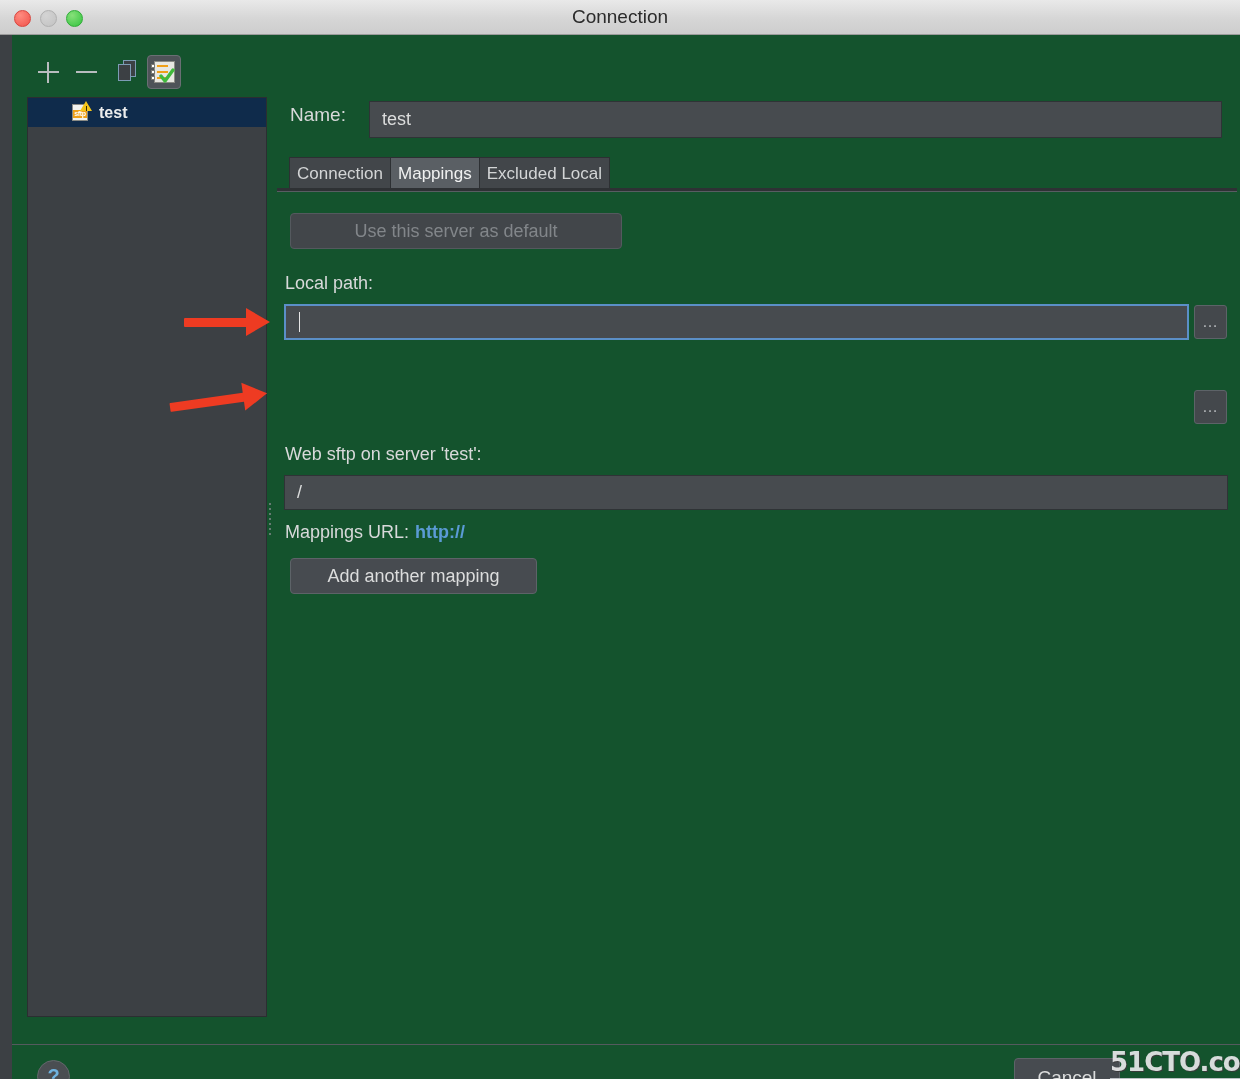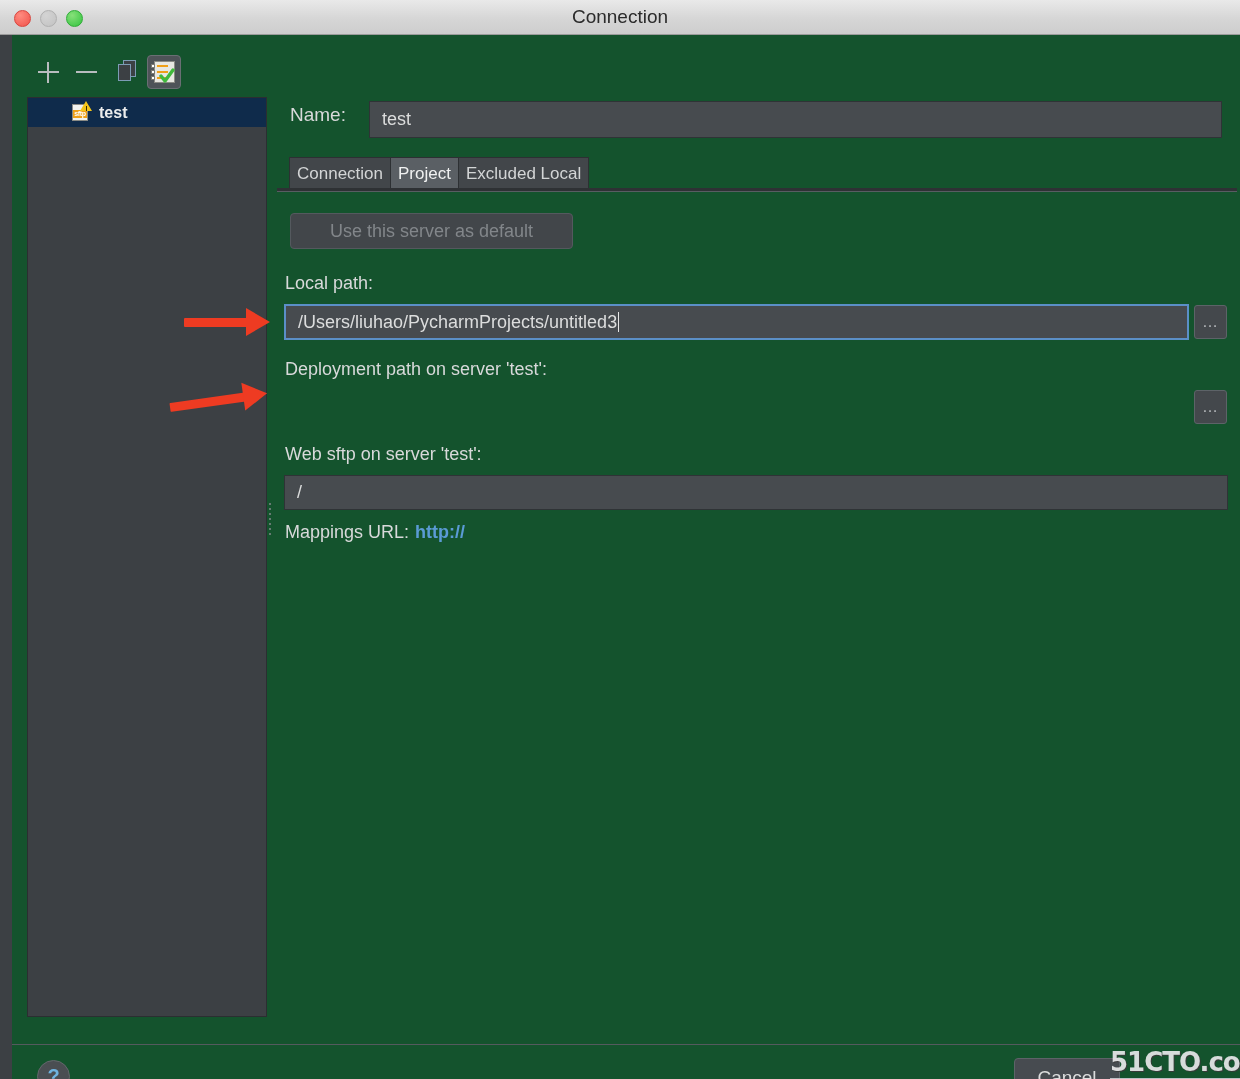--- a/index.html
+++ b/index.html
@@ -297,21 +297,21 @@
     border: 1px solid #5d6368;
     border-radius: 4px;
     box-sizing: border-box;
     font-size: 18px;
     color: #dcdddd;
     display: flex;
     align-items: center;
     justify-content: center;
   }
   .btn.disabled { color: #82868a; border-color: #54595e; background: #42464a; }
-  #use-default-btn { left: 278px; top: 178px; width: 283px; height: 36px; }
+  #use-default-btn { left: 278px; top: 178px; width: 332px; height: 36px; }
   #add-mapping-btn { left: 278px; top: 523px; width: 247px; height: 36px; }
   #cancel-btn { left: 1002px; top: 1023px; width: 106px; height: 39px; font-size: 19px; }
 
   .flabel {
     position: absolute;
     font-size: 18px;
     color: #d8d9da;
   }
   #local-path-label { left: 273px; top: 238px; }
   #deploy-path-label { left: 273px; top: 324px; }
@@ -464,43 +464,42 @@
       <i style="top:20px"></i>
       <i style="top:25px"></i>
       <i style="top:30px"></i>
   </div>
 
   <div class="name-label">Name:</div>
   <div class="field" id="name-field">test</div>
 
   <div class="tabs">
     <div class="tab">Connection</div>
-    <div class="tab active">Project</div>
+    <div class="tab active">Mappings</div>
     <div class="tab">Excluded Local</div>
   </div>
   <div class="tabs-underline"></div>
 
   <div class="btn disabled" id="use-default-btn">Use this server as default</div>
 
   <div class="flabel" id="local-path-label">Local path:</div>
   <div class="field focused" id="local-path-field">
-    <span>/Users/liuhao/PycharmProjects/untitled3</span>
       <span class="caret"></span>
   </div>
   <div class="browse-btn" id="browse-local">…</div>
 
-  <div class="flabel" id="deploy-path-label">Deployment path on server 'test':</div>
   <div class="browse-btn" id="browse-deploy">…</div>
 
   <div class="flabel" id="web-path-label">Web sftp on server 'test':</div>
   <div class="field" id="web-path-field">/</div>
 
   <div class="flabel" id="project-url-label">Mappings URL:</div>
   <div id="project-url-link">http://</div>
 
+  <div class="btn" id="add-mapping-btn">Add another mapping</div>
 
   <div class="arrow" id="arrow-local">
     <span class="shaft"></span>
       <span class="head"></span>
   </div>
   <div class="arrow" id="arrow-deploy">
     <span class="shaft"></span>
       <span class="head"></span>
   </div>
 

